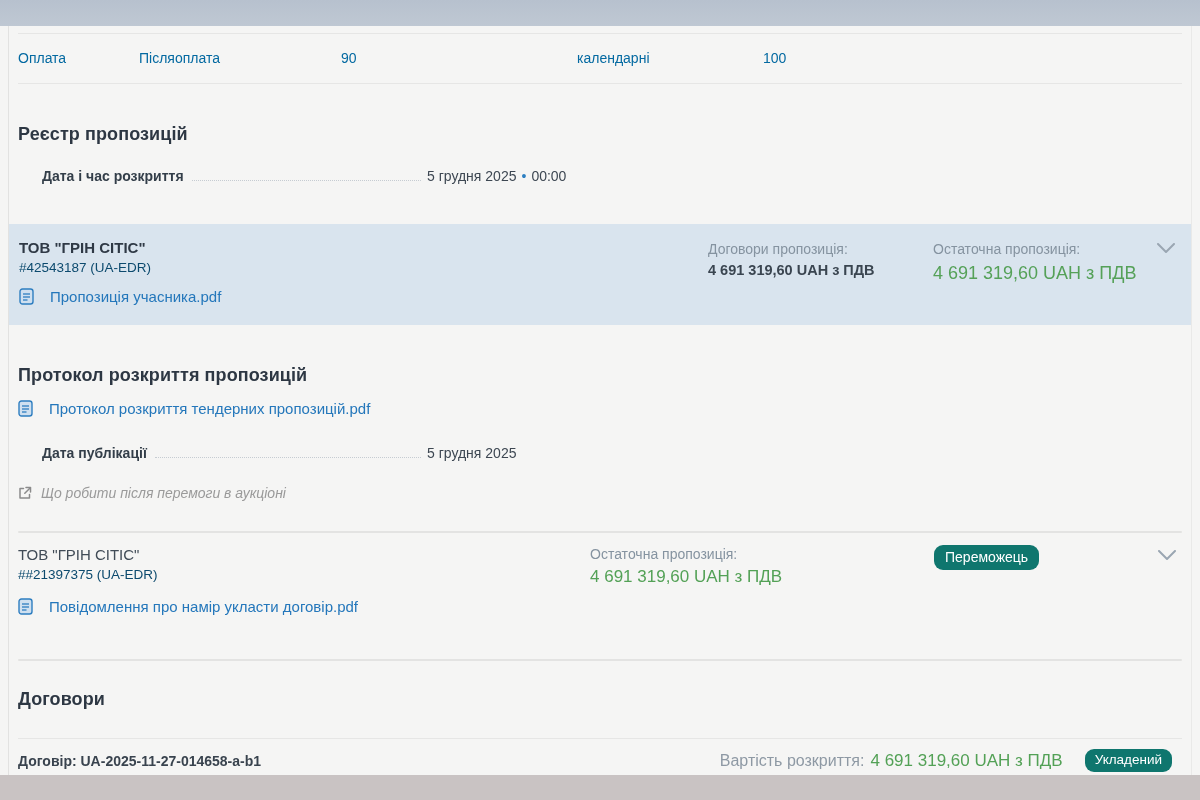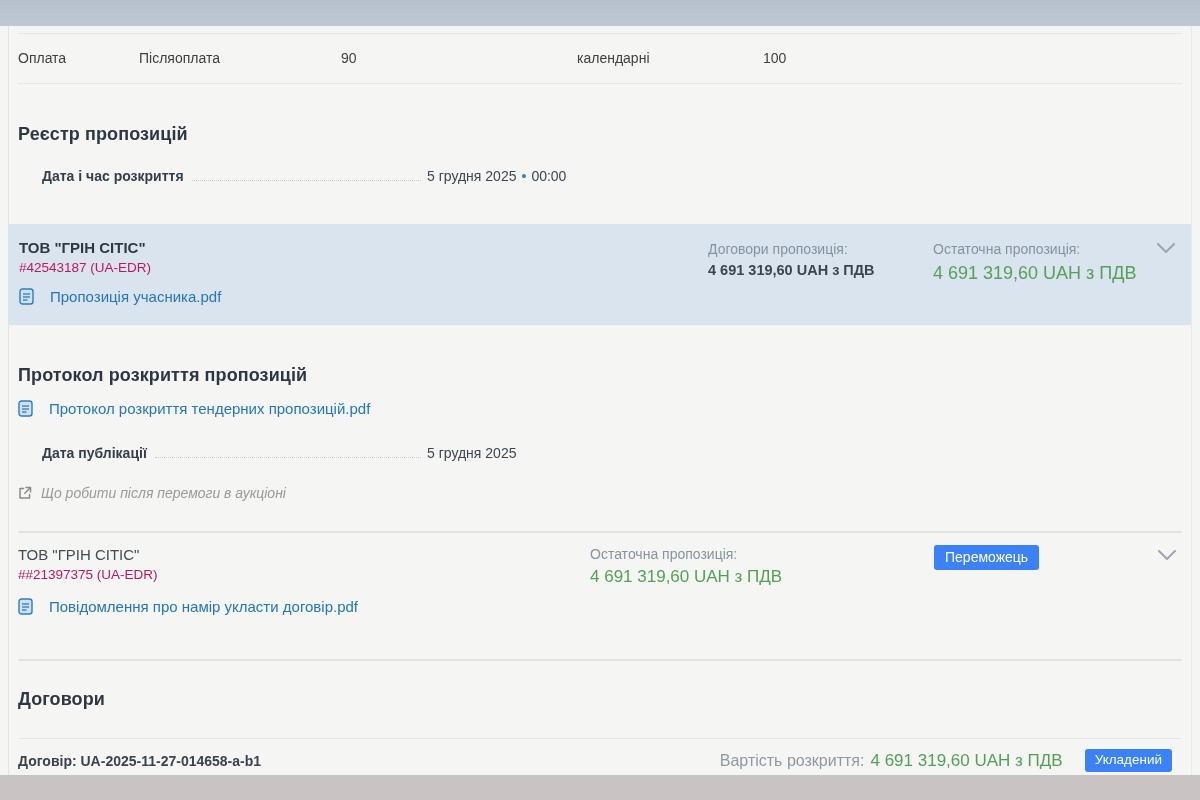--- a/index.html
+++ b/index.html
@@ -27,21 +27,21 @@
     overflow:hidden;
   }
   .inset { margin-left:9px; margin-right:9px; }
   .divider { height:1px; background:#e6e6e5; }
   .divider.thick { height:2px; background:#e3e3e2; border-radius:1px; }
 
   
   .payment-row {
     display:flex; align-items:flex-start;
     padding:16px 0 17px 0;
-    font-size:14px; color:#404040;
+    font-size:14px; color:#0369a1;
   }
   .payment-row .c0 { width:121px; }
   .payment-row .c1 { width:202px; }
   .payment-row .c2 { width:249px; }
   .payment-row .c3 { width:236px; }
   .payment-row .c4 { width:186px; }
   .payment-row .c5 { flex:1; }
 
   h2.section-title {
     font-size:18px; font-weight:700; color:#2d3743;
@@ -60,21 +60,21 @@
   .bid-row {
     background:#d9e4ee;
     margin-top:40px;
     padding:14px 10px 16px 10px;
     display:flex; align-items:flex-start;
     min-height:96px;
   }
   .bid-left { flex:1; min-width:0; }
   .company-name { font-size:15px; font-weight:700; color:#2f3945; line-height:19px; }
   .company-name.regular { font-weight:400; color:#414c57; }
-  .company-id { font-size:13.5px; color:#be185d; line-height:18px; margin-top:2px; }
+  .company-id { font-size:13.5px; color:#0c4a6e; line-height:18px; margin-top:2px; }
   .doc-link {
     display:inline-flex; align-items:center; gap:16px;
     margin-top:11px; font-size:15px; color:#2477bb;
     text-decoration:none; cursor:pointer;
   }
   .doc-icon { flex:0 0 auto; display:block; }
 
   .bid-col { width:225px; padding-top:2px; }
   .bid-col-final { width:224px; padding-top:2px; }
   .gray-label { font-size:14px; color:#8593a0; line-height:18px; }
@@ -86,23 +86,23 @@
     display:inline-flex; align-items:center; gap:9px;
     font-size:14px; font-style:italic; color:#9a9a9a; cursor:pointer;
   }
 
   
   .winner-row { display:flex; align-items:flex-start; margin-top:12px; }
   .winner-left { width:572px; }
   .winner-mid { width:344px; }
   .value-green-md { font-size:17px; color:#53a156; margin-top:4px; }
   .badge {
-    display:inline-block; background:#3b82f6; color:#fff;
+    display:inline-block; background:#0f766e; color:#fff;
     font-size:14px; line-height:16px; padding:4px 11px 5px 11px;
-    border-radius:3px; white-space:nowrap;
+    border-radius:9px; white-space:nowrap;
   }
   .winner-row .chevron-cell { margin-left:auto; }
 
   
   .contract-row { display:flex; align-items:center; margin-top:10px; }
   .contract-id { font-size:14px; font-weight:600; color:#39434e; }
   .contract-right { margin-left:auto; display:flex; align-items:center; margin-right:10px; }
   .contract-value-label { font-size:16px; color:#8e99a4; }
   .contract-value { font-size:17px; color:#53a156; margin-left:6px; }
   .contract-right .badge { margin-left:22px; font-size:13.5px; padding:3px 10px 4px 10px; }

